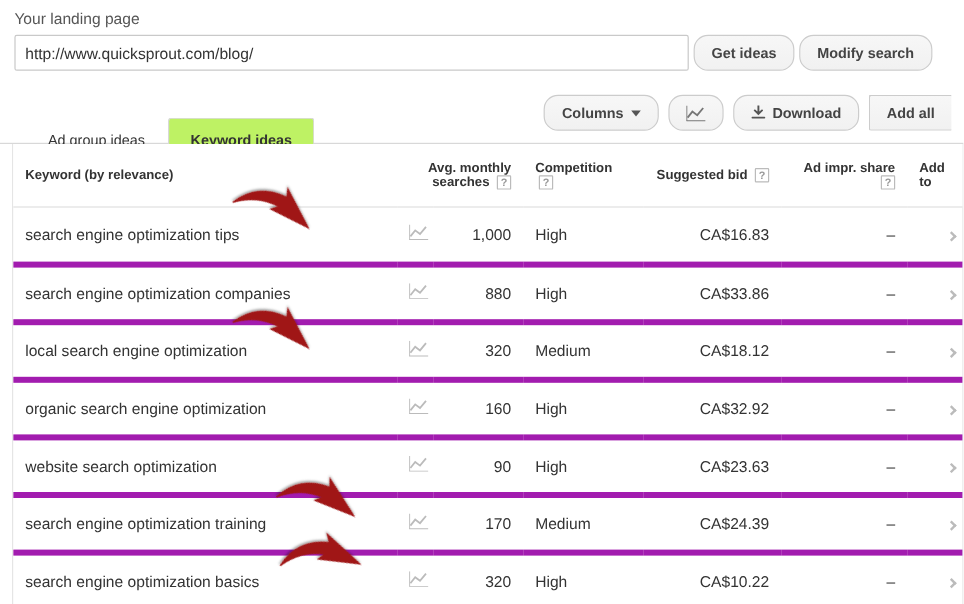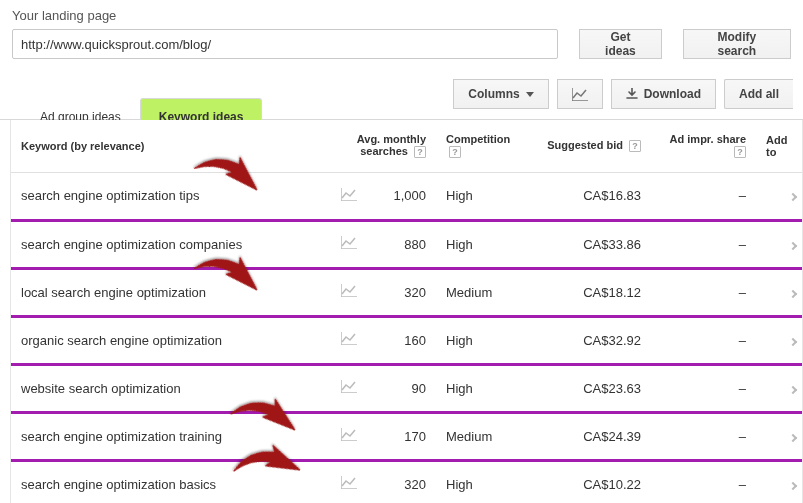--- a/index.html
+++ b/index.html
@@ -12,38 +12,38 @@
   .top-section {
     padding: 8px 12px 12px 12px;
   }
   .field-label {
     font-size: 13px;
     color: #555;
     margin-bottom: 6px;
   }
   .input-row {
     display: flex;
-    gap: 21px;
+    gap: 4px;
     align-items: center;
   }
   .url-input {
     width: 562px;
     height: 30px;
     padding: 5px 8px;
     font-size: 13px;
     border: 1px solid #c9c9c9;
     border-radius: 2px;
     color: #333;
   }
   .btn {
     height: 30px;
     padding: 0 14px;
     background: linear-gradient(#f7f7f7,#f1f1f1);
     border: 1px solid #ccc;
-    border-radius: 0;
+    border-radius: 12px;
     font-size: 12px;
     font-weight: bold;
     color: #444;
     cursor: pointer;
     display: inline-flex;
     align-items: center;
     gap: 6px;
   }
   .action-bar {
     display: flex;
@@ -98,21 +98,21 @@
     font-size: 11px;
     font-weight: bold;
     color: #333;
     text-align: left;
     padding: 10px 10px;
     vertical-align: middle;
     height: 52px;
   }
   thead th.right { text-align: right; }
   tbody td {
-    border-bottom: 3px solid #a21caf;
+    border-bottom: 5px solid #a21caf;
     padding: 0 10px;
     font-size: 13px;
     color: #333;
     height: 48px;
     vertical-align: middle;
     white-space: nowrap;
     overflow: hidden;
   }
   tbody td.right { text-align: right; }
   .help-icon {

